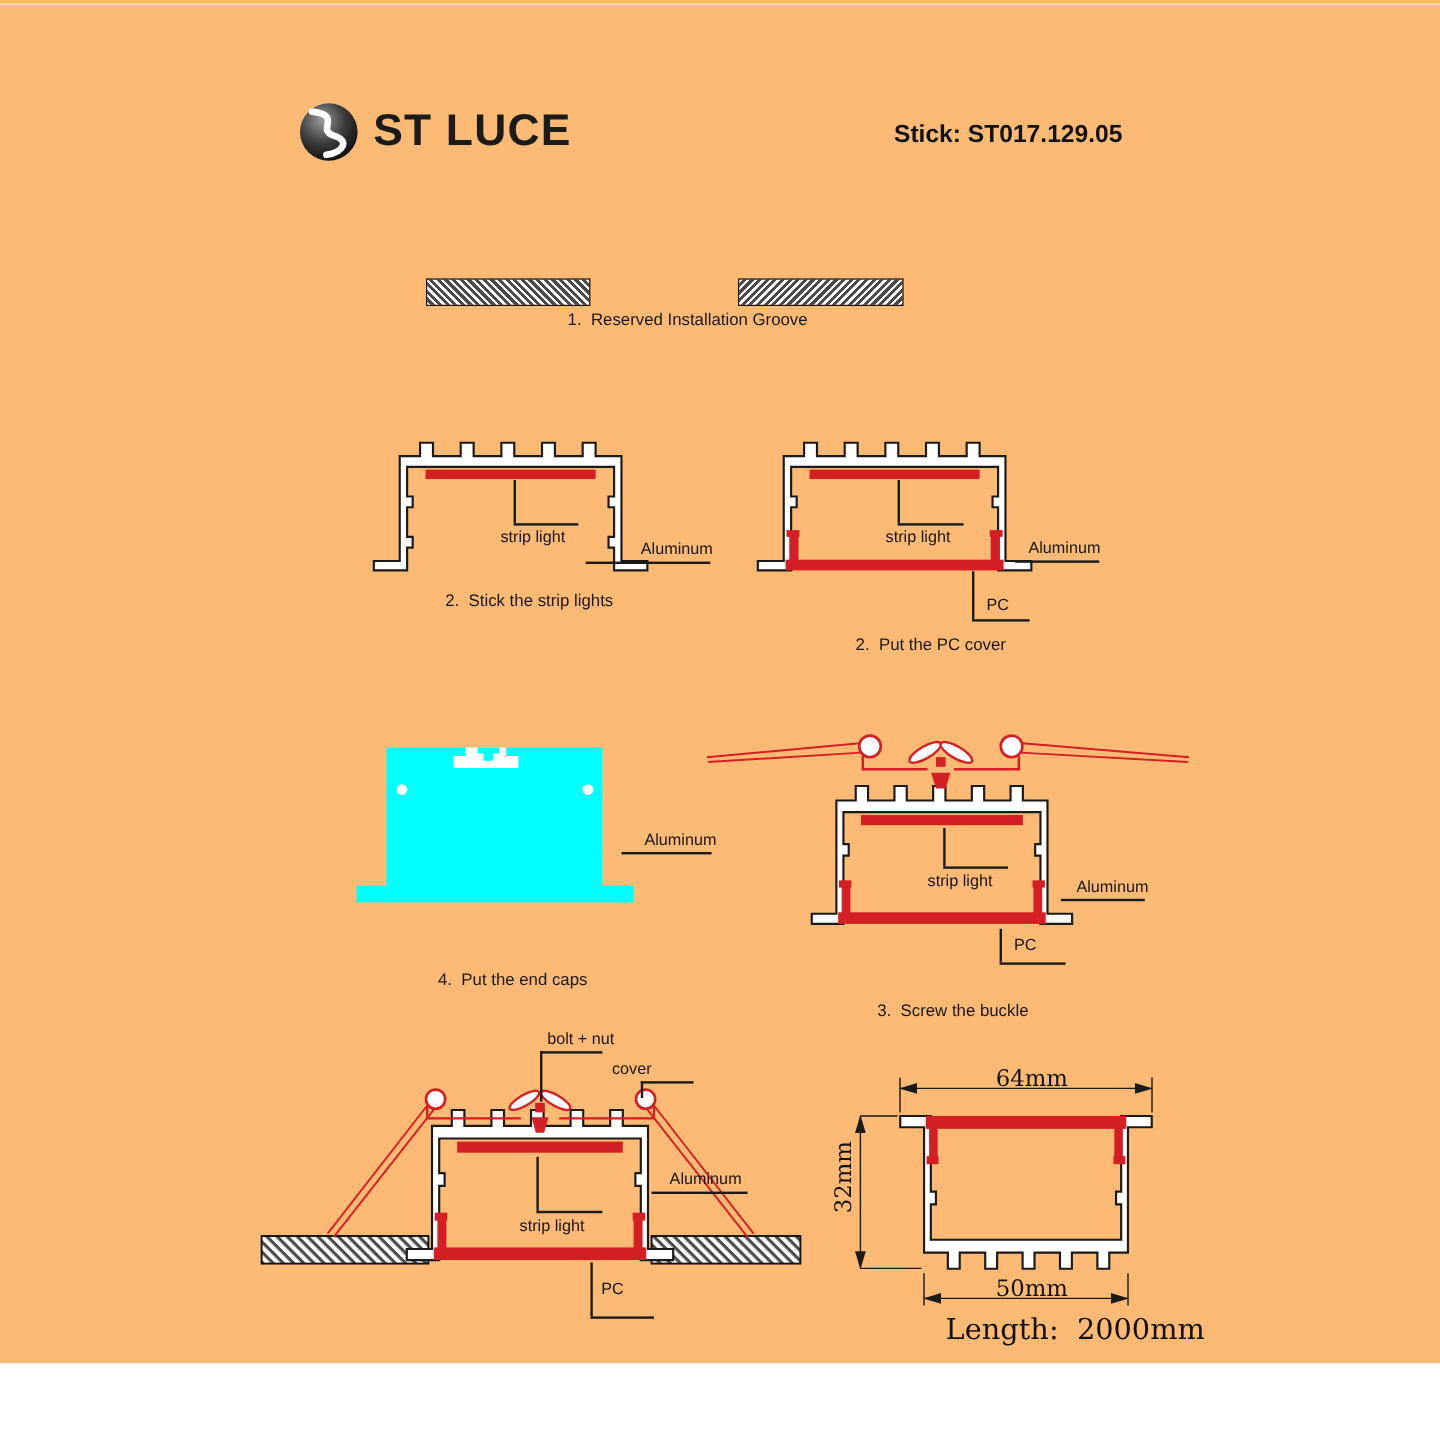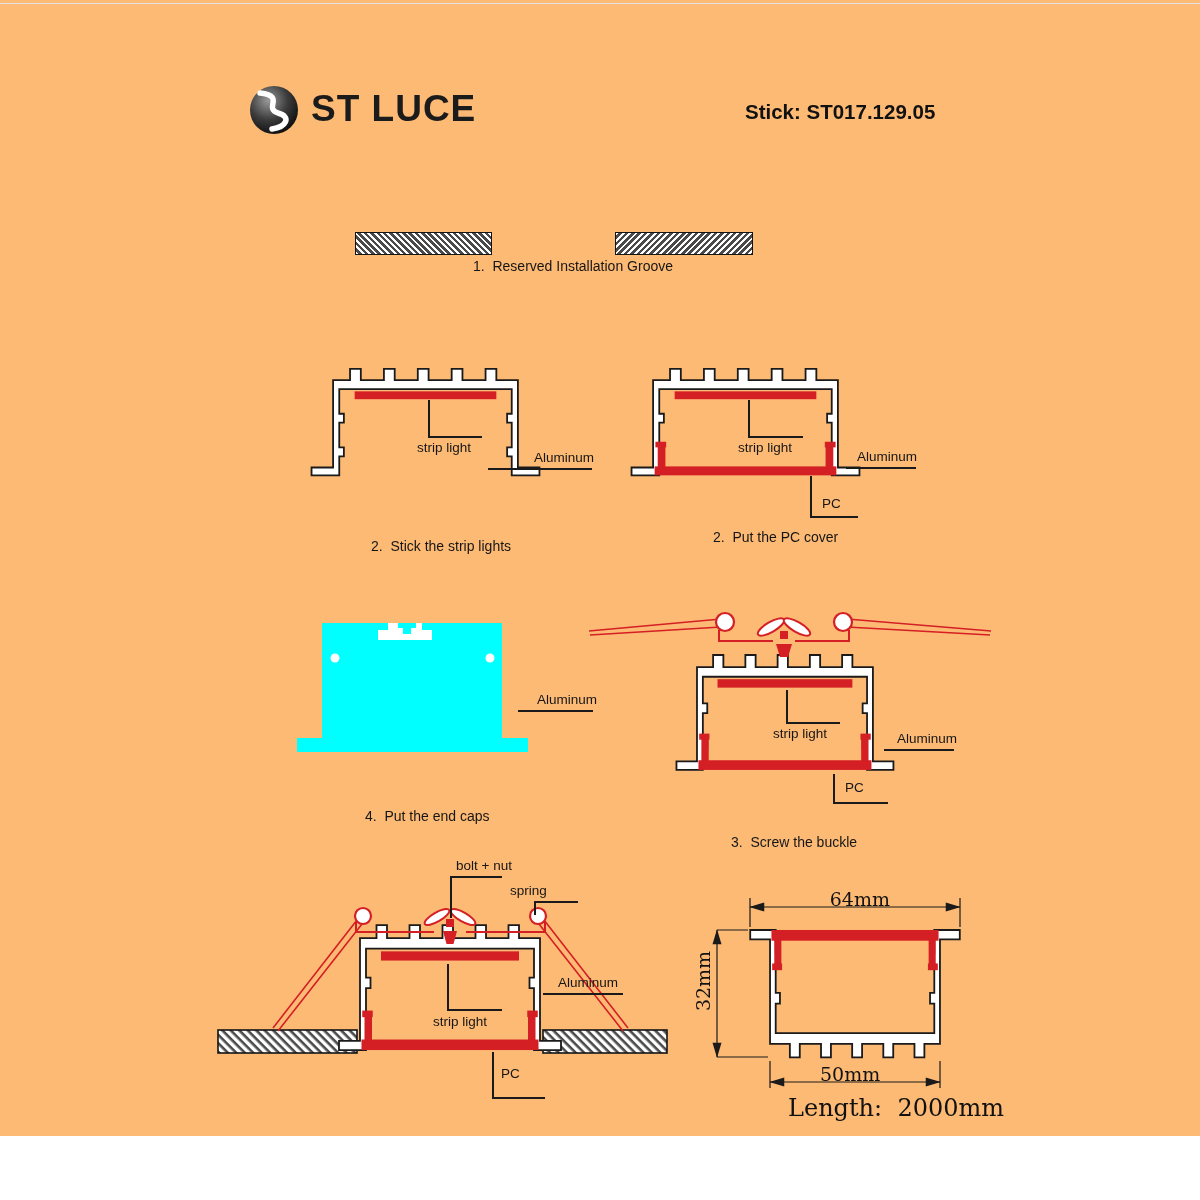--- a/index.html
+++ b/index.html
@@ -63,21 +63,21 @@
     <g transform="translate(5,4) scale(0.77,1.12)">
       <use href="#alu-profile"></use>
       <use href="#strip-bar"></use>
     </g>
   </svg>
   <div class="vline" style="left:428px;top:400px;height:36px"></div>
   <div class="hline" style="left:428px;top:436px;width:54px"></div>
   <div class="lab" style="left:417px;top:440px">strip light</div>
   <div class="hline" style="left:488px;top:468px;width:104px"></div>
   <div class="lab" style="left:534px;top:450px">Aluminum</div>
-  <div class="cap" style="left:371px;top:538px">2.  Stick the strip lights</div>
+  <div class="cap" style="left:371px;top:492px">2.  Stick the strip lights</div>
 
   <svg style="left:625px;top:356px" width="310" height="160">
     <g transform="translate(5,4) scale(0.77,1.12)">
       <use href="#alu-profile"></use>
       <use href="#strip-bar"></use>
       <use href="#pc-cover"></use>
     </g>
   </svg>
   <div class="vline" style="left:748px;top:400px;height:36px"></div>
   <div class="hline" style="left:748px;top:436px;width:55px"></div>
@@ -157,21 +157,21 @@
       <ellipse cx="253" cy="62" rx="14" ry="4.5" transform="rotate(30 253 62)" fill="#ffffff" stroke-width="2"></ellipse>
       <rect x="236" y="64" width="8" height="8" fill="#d41f24" stroke="none"></rect>
       <path d="M233,76 h14 l-3.5,13 h-7 Z" fill="#d41f24" stroke="none"></path>
     </g>
   </svg>
   <div class="hline" style="left:450px;top:876px;width:52px"></div>
   <div class="vline" style="left:450px;top:876px;height:42px"></div>
   <div class="lab" style="left:456px;top:858px">bolt + nut</div>
   <div class="hline" style="left:534px;top:901px;width:44px"></div>
   <div class="vline" style="left:534px;top:901px;height:14px"></div>
-  <div class="lab" style="left:510px;top:883px">spring</div>
+  <div class="lab" style="left:510px;top:883px">cover</div>
   <div class="hline" style="left:543px;top:993px;width:80px"></div>
   <div class="lab" style="left:558px;top:975px">Aluminum</div>
   <div class="vline" style="left:447px;top:964px;height:45px"></div>
   <div class="hline" style="left:447px;top:1009px;width:55px"></div>
   <div class="lab" style="left:433px;top:1014px">strip light</div>
   <div class="vline" style="left:492px;top:1052px;height:45px"></div>
   <div class="hline" style="left:492px;top:1097px;width:53px"></div>
   <div class="lab" style="left:501px;top:1066px">PC</div>
 
   <svg style="left:695px;top:885px" width="315" height="245">
@@ -188,15 +188,15 @@
       <path d="M55,13 V42 M265,13 V42"></path>
       <line x1="55" y1="22" x2="265" y2="22" marker-start="url(#arr)" marker-end="url(#arr)"></line>
       <path d="M22,45 H53 M22,172 H73"></path>
       <line x1="22" y1="45" x2="22" y2="172" marker-start="url(#arr)" marker-end="url(#arr)"></line>
       <path d="M75,176 V203 M245,176 V203"></path>
       <line x1="75" y1="197" x2="245" y2="197" marker-start="url(#arr)" marker-end="url(#arr)"></line>
     </g>
   </svg>
   <div class="dim" style="left:820px;top:888px;width:70px;text-align:right">64mm</div>
   <div class="dim rot" style="left:668px;top:970px;width:70px;text-align:center">32mm</div>
-  <div class="dim" style="left:820px;top:1063px;width:70px;text-align:left">50mm</div>
+  <div class="dim" style="left:820px;top:1063px;width:70px;text-align:right">50mm</div>
   <div class="dim" style="left:788px;top:1094px;font-size:24px">Length:  2000mm</div>
 </div>
 
 </body></html>

